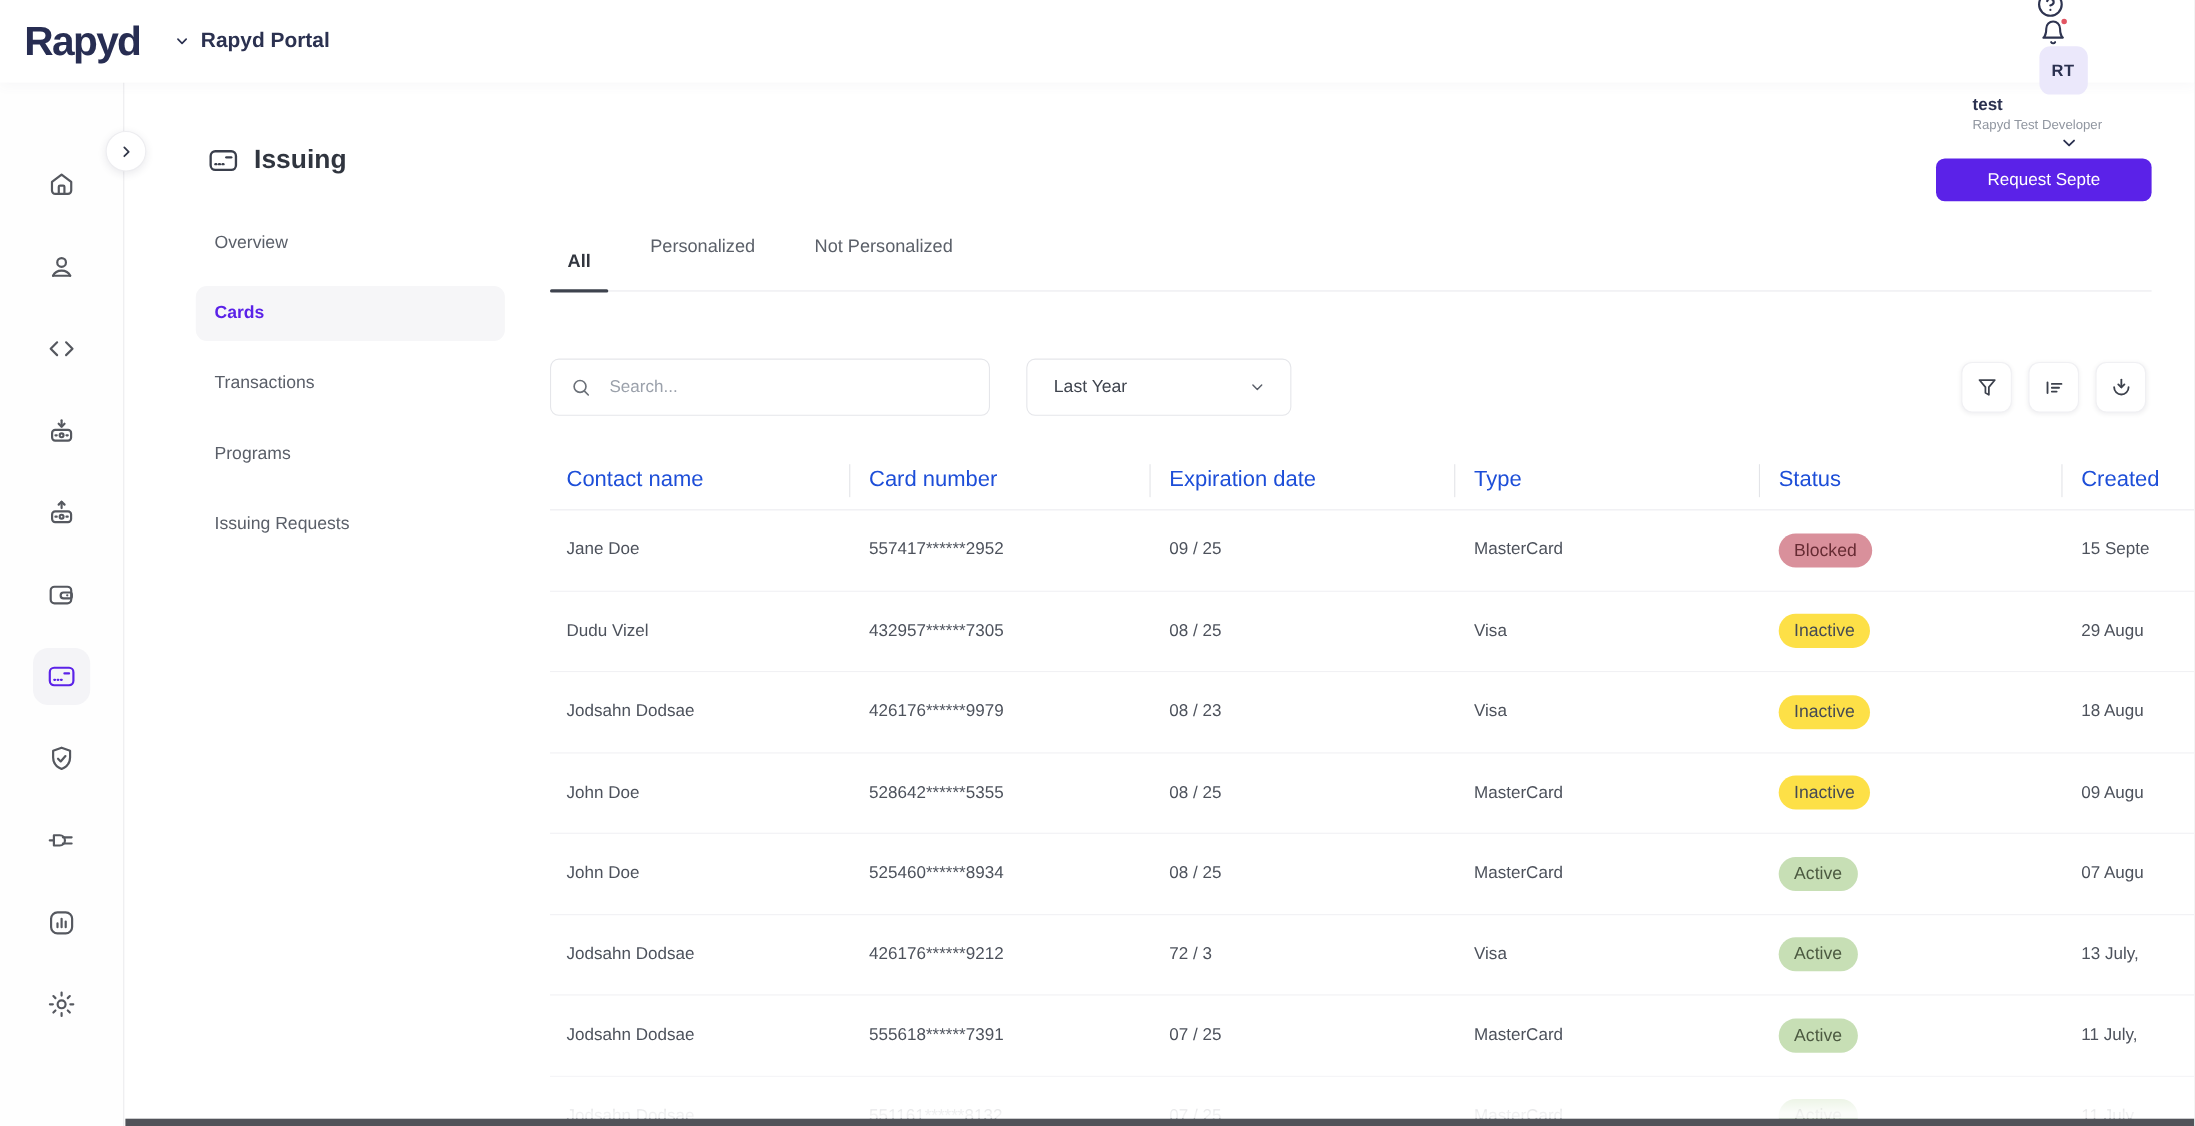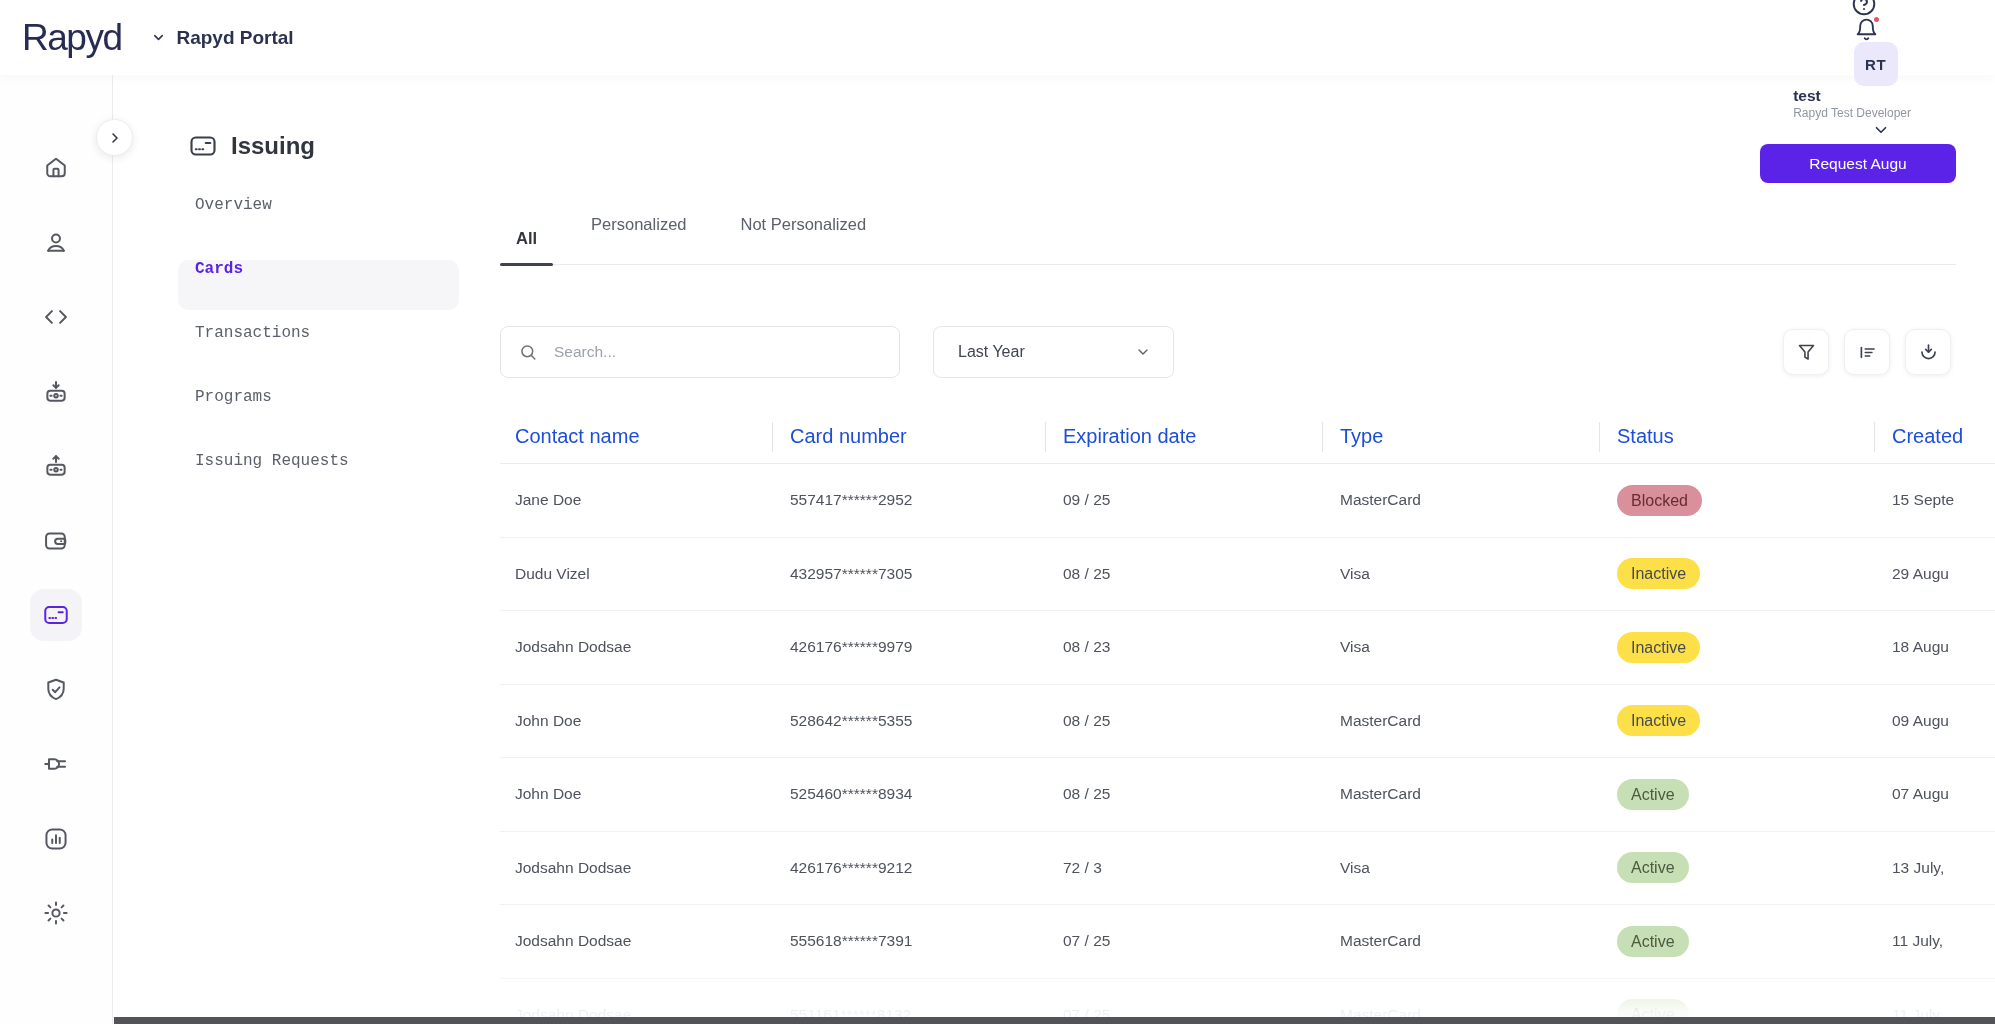--- a/index.html
+++ b/index.html
@@ -9,21 +9,21 @@
     font-family:"Liberation Sans", sans-serif; overflow:hidden; color:#2b3150;
   }
   svg { display:block; }
 
   
   .topbar {
     position:absolute; top:0; left:0; right:0; height:75px; background:#fff;
     display:flex; align-items:center; padding:0 26px 0 22px; z-index:30;
     box-shadow:0 4px 10px rgba(110,110,140,0.04);
   }
-  .logo { font-size:37px; font-weight:400; letter-spacing:-1.5px; color:#272d52; }
+  .logo { font-size:37px; font-weight:700; letter-spacing:-1.5px; color:#272d52; }
   .portal { display:flex; align-items:center; gap:10px; margin-left:30px; }
   .portal-title { font-size:19px; font-weight:700; color:#2b3150; }
   .topbar-right { margin-left:auto; display:flex; align-items:center;flex-direction:column; }
   .sandbox-pill {
     background:#eaeaee; color:#a5a9b1; font-size:14.5px; padding:6px 17px;
     border-radius:15px; margin-right:40px;
   }
   .toggle {
     position:relative; width:58px; height:27px; border-radius:14px; background:#d5d8dd;
     margin-right:38px; cursor:pointer;
@@ -68,22 +68,22 @@
     background:#fff; border:1px solid #ededf0; box-shadow:0 2px 8px rgba(40,40,70,.10);
     display:flex; align-items:center; justify-content:center; cursor:pointer; z-index:20;
   }
 
   
   .subnav { position:absolute; left:113px; top:75px; width:387px; bottom:0; }
   .subnav-title { position:absolute; left:75px; top:56px; display:flex; align-items:center; gap:13px; }
   .subnav-title-text { font-size:24px; font-weight:700; color:#30353f; }
   .subnav-menu { position:absolute; left:65px; top:121px; width:281px; list-style:none; }
   .subnav-item {
-    height:50px; margin-bottom:14px; display:flex; align-items:flex-start;
-    padding-left:17px; border-radius:10px; font-size:16px; color:#5a5f69; cursor:pointer;font-family:Liberation Mono, monospace;
+    height:50px; margin-bottom:14px; display:flex; align-items:center;
+    padding-left:17px; border-radius:10px; font-size:16px; color:#5a5f69; cursor:pointer;
   }
   .subnav-item.active { background:#f6f6f8; color:#5b22e8; font-weight:700; }
 
   
   .main { position:absolute; left:500px; top:75px; right:0; bottom:0; }
   .request-btn {
     position:absolute; top:69px; right:39px; width:196px; height:39px; border:none;
     border-radius:8px; background:#5b22e8; color:#fff; font-size:15.5px; font-weight:500;
     font-family:"Liberation Sans", sans-serif; cursor:pointer;
   }
@@ -355,21 +355,21 @@
         <li class="subnav-item">
           <span>Programs</span>
         </li>
         <li class="subnav-item">
           <span>Issuing Requests</span>
         </li>
       </ul>
   </aside>
 
   <section class="main">
-    <button class="request-btn">Request Augu</button>
+    <button class="request-btn">Request Septe</button>
 
     <div class="tabs" id="tabs">
         <div class="tab active"><span>All</span></div>
         <div class="tab"><span>Personalized</span></div>
         <div class="tab"><span>Not Personalized</span></div>
       </div>
 
     <div class="toolbar">
       <div class="search-box">
         <span>

